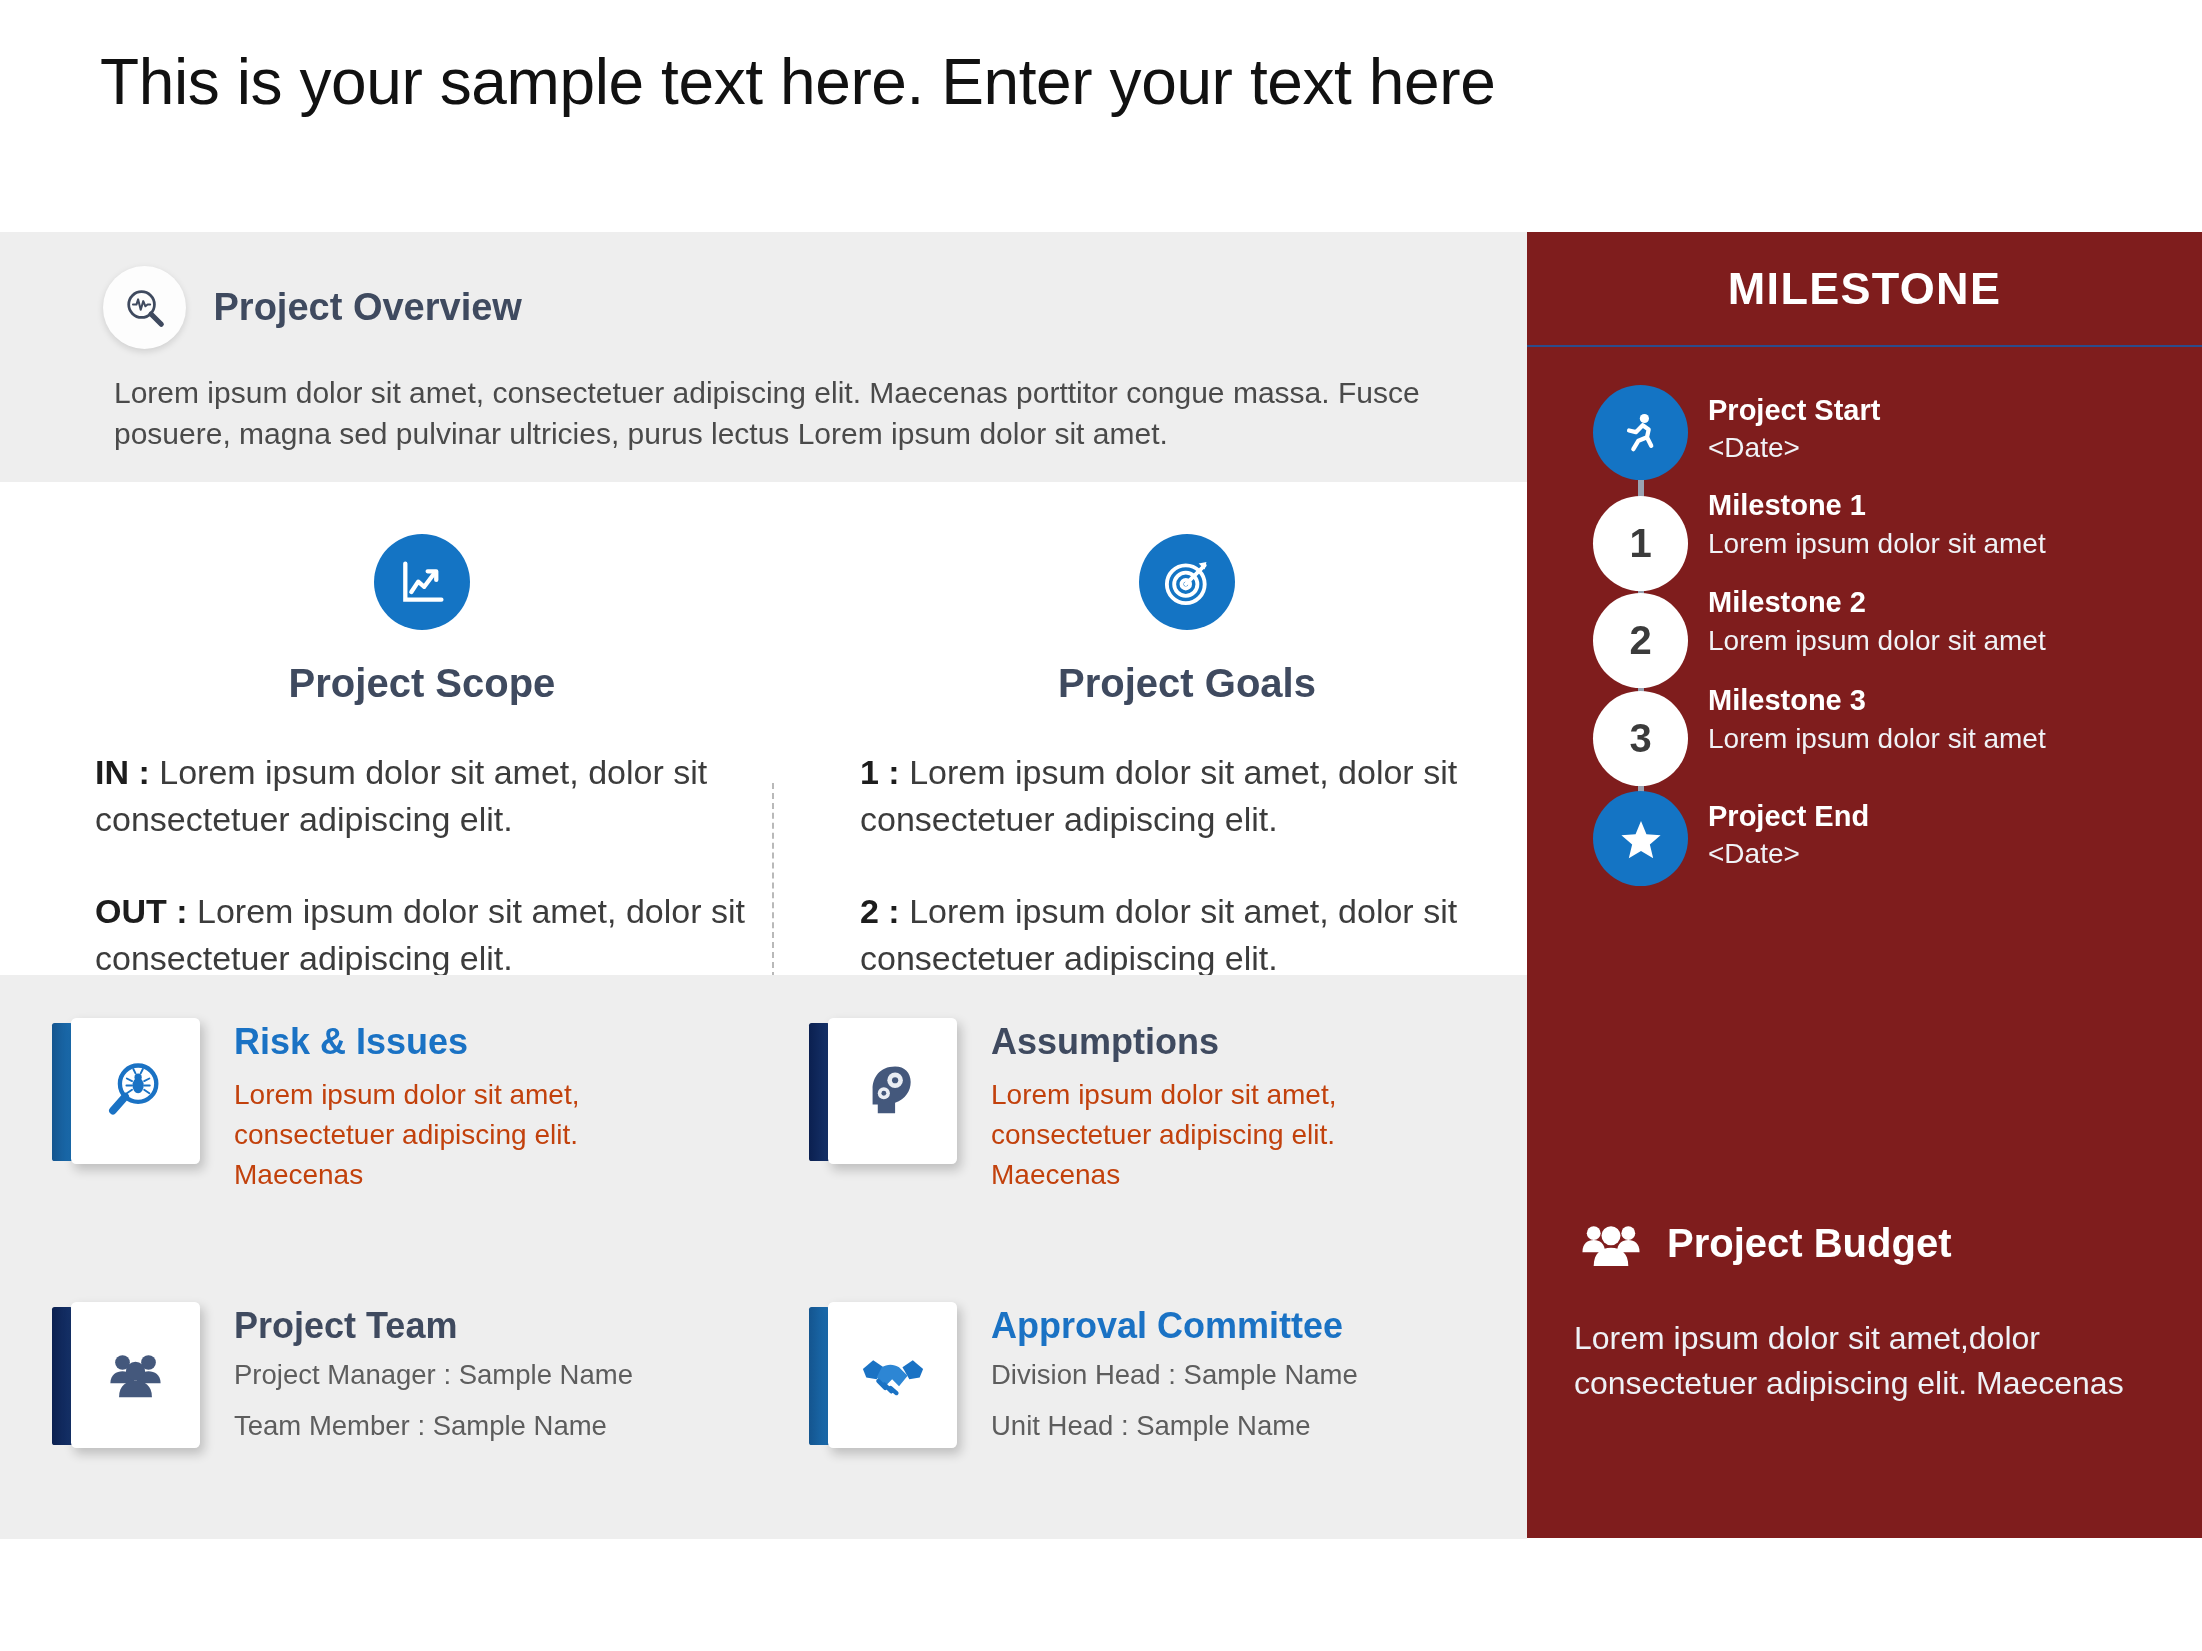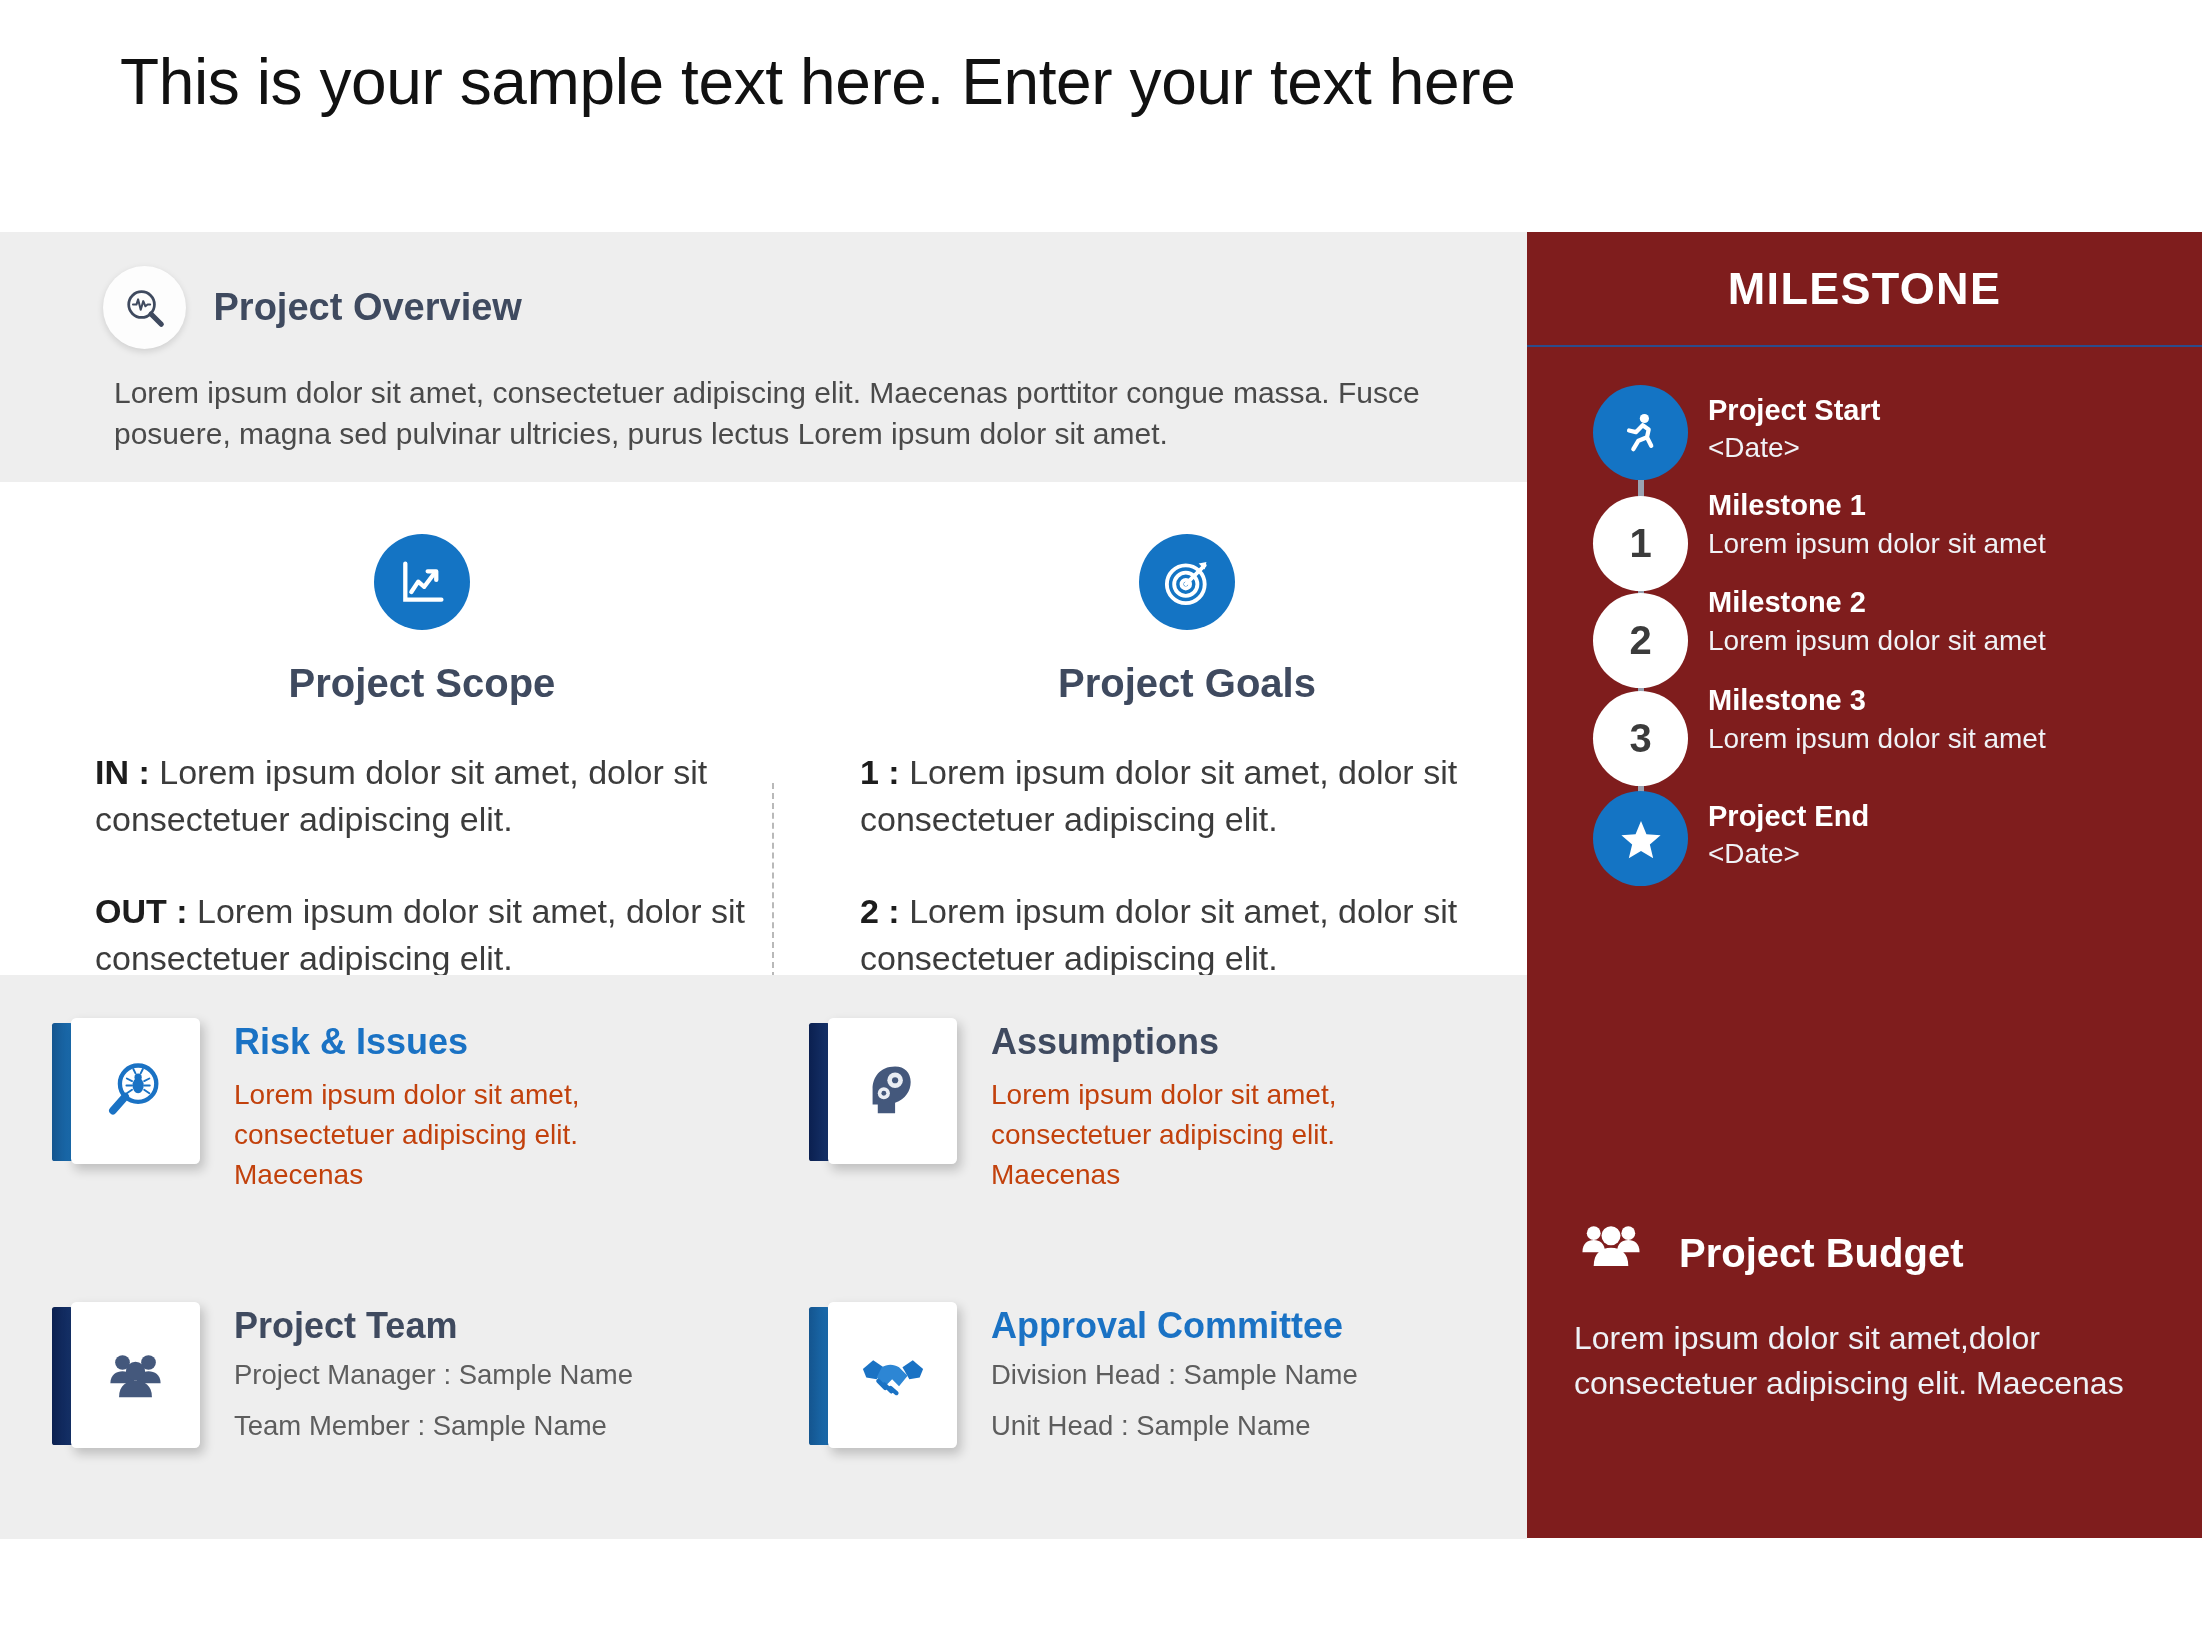--- a/index.html
+++ b/index.html
@@ -11,21 +11,21 @@
     width: 2203px;
     height: 1652px;
     font-family: "Liberation Sans", sans-serif;
     overflow: hidden;
     position: relative;
   }
 
   
   .slide-title {
     position: absolute;
-    left: 120px;
+    left: 100px;
     top: 45px;
     font-size: 64px;
     font-weight: 400;
     color: #111111;
     letter-spacing: -0.4px;
     white-space: nowrap;
   }
 
   
   .left-col {
@@ -261,22 +261,22 @@
   }
 
   
   .budget {
     position: absolute;
     left: 0; top: 989px;
     width: 675px;
   }
   .budget-head {
     display: flex;
-    align-items: flex-end;
-    gap: 36px;
+    align-items: flex-start;
+    gap: 24px;
     margin-left: 52px;
   }
   .budget-title {
     font-size: 40px;
     font-weight: bold;
     color: #ffffff;
   }
   .budget-desc {
     margin-top: 40px;
     margin-left: 47px;

